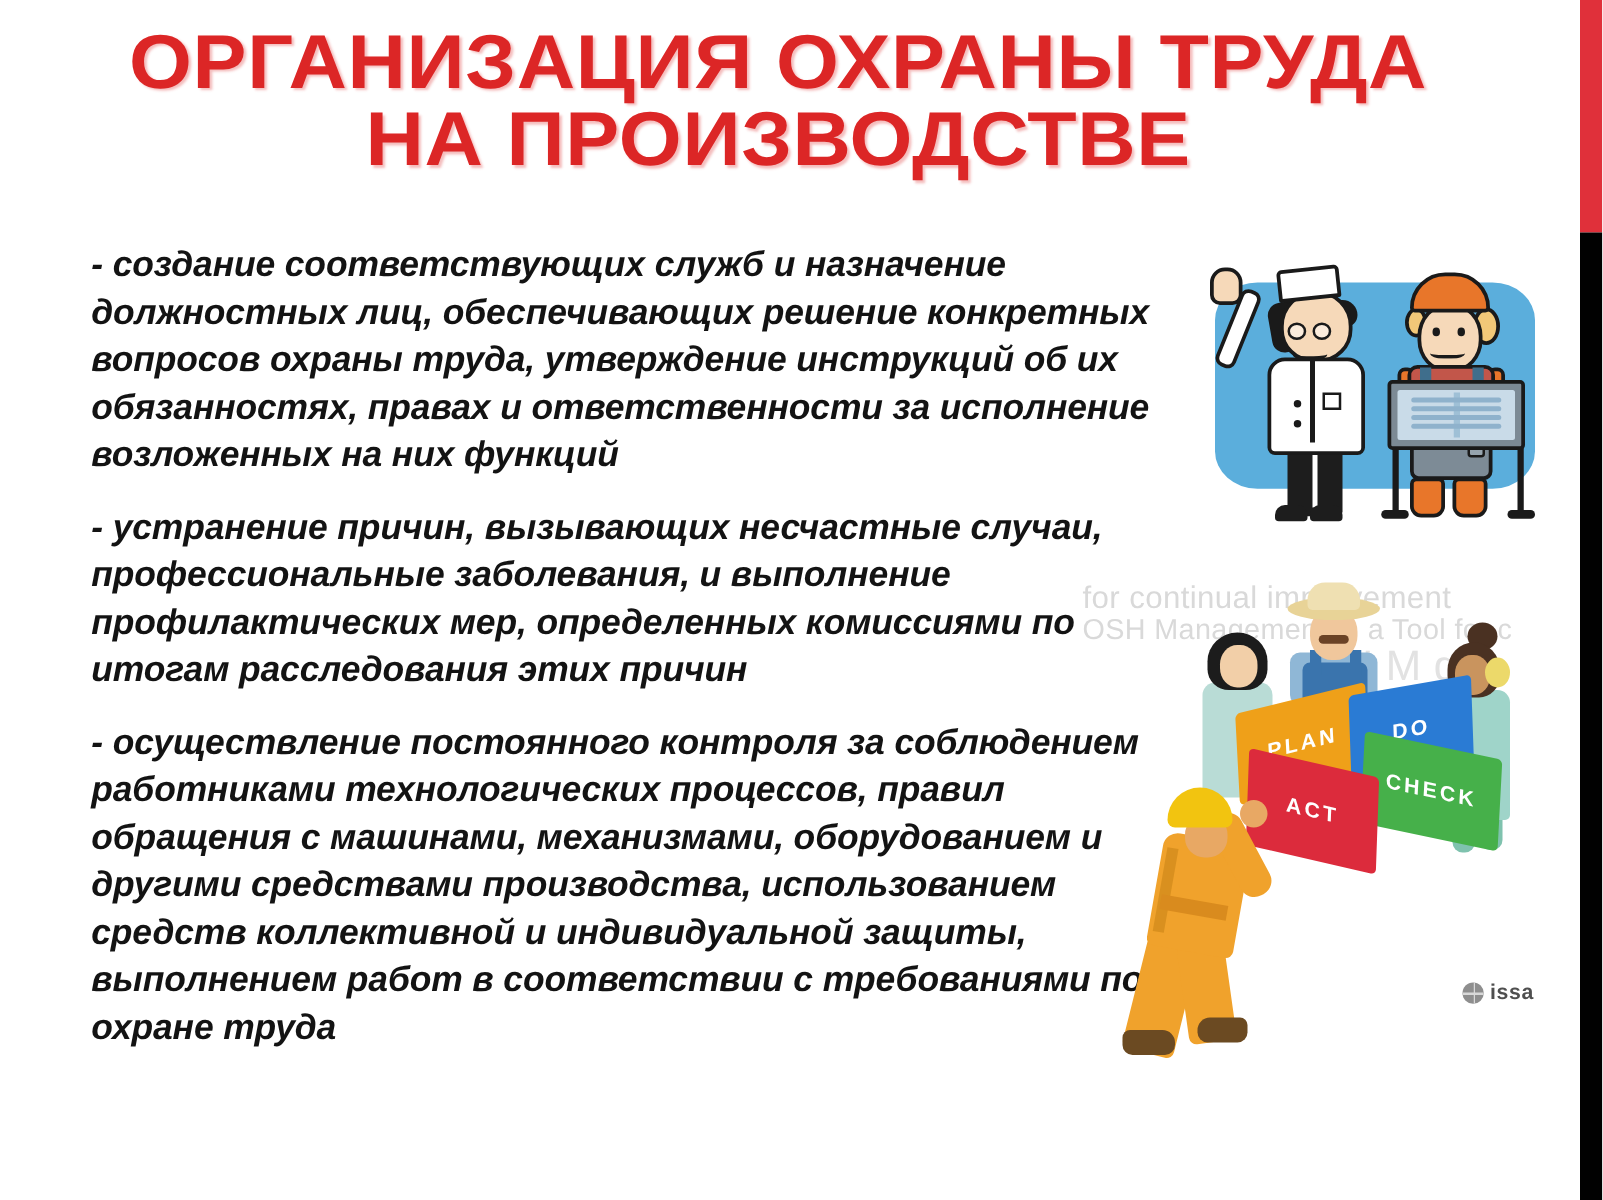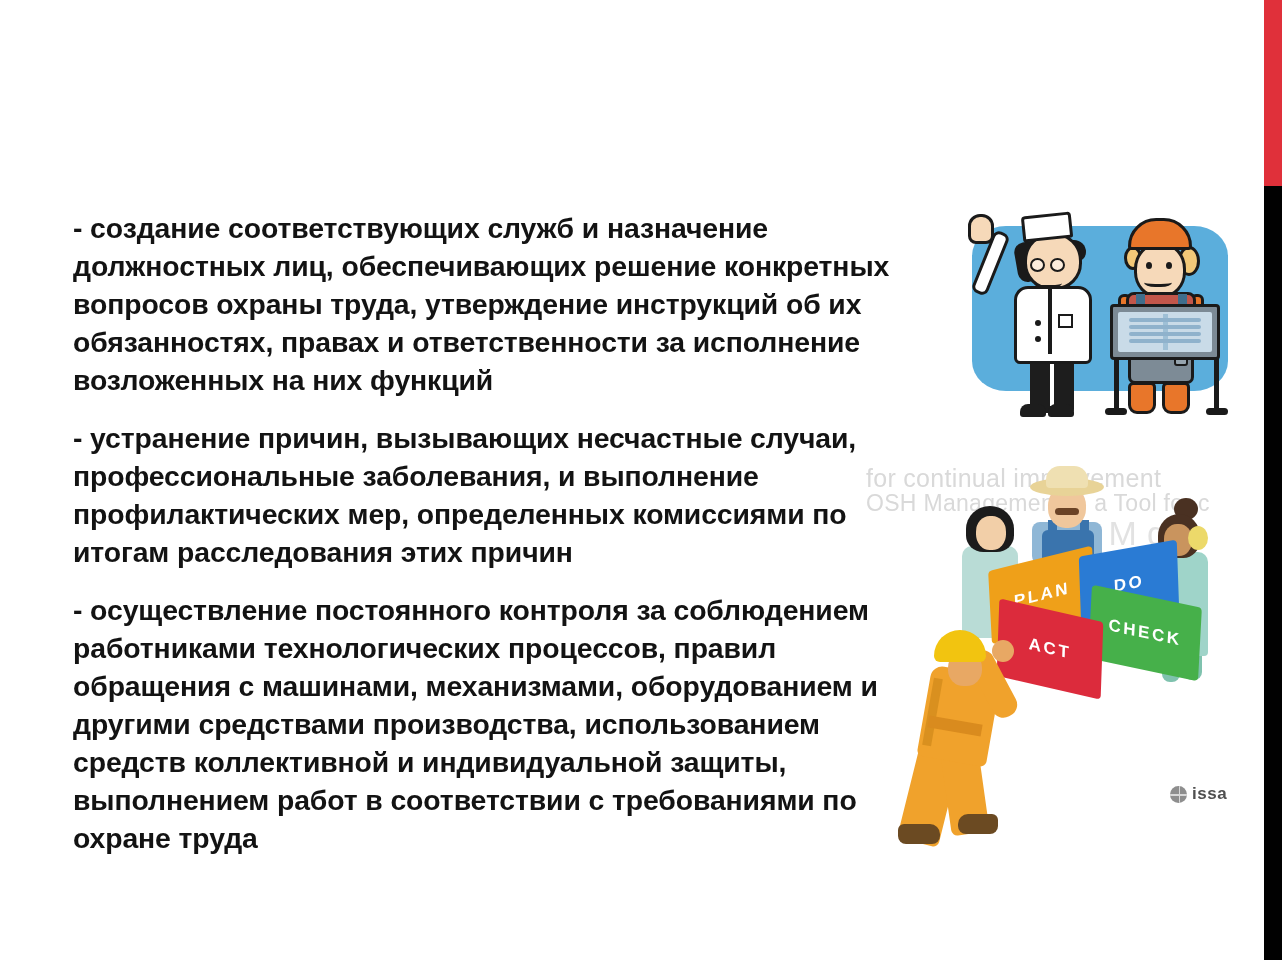--- a/index.html
+++ b/index.html
@@ -66,22 +66,23 @@
     text-shadow: 2px 2px 2px rgba(220,38,38,0.30);
     white-space: nowrap;
   }
   .title-line-1 { font-size: 61px; }
   .title-line-2 { font-size: 61px; }
 
   
   .body-col {
     position: absolute;
     left: 73px;
-    top: 209px;
+    top: 193px;
     width: 860px;
+    font-style: italic;
   }
   .para {
     color: #131313;
     font-weight: 700;
     font-size: 28.5px;
     line-height: 38px;
     letter-spacing: -0.1px;
     margin-bottom: 20px;
     transform: scaleX(0.995);
     transform-origin: left top;
@@ -543,20 +544,24 @@
 </style>
 </head>
 <body>
 
 <div class="slide">
 
   <div class="edge-stripe-red"></div>
   <div class="edge-stripe-black"></div>
   <div class="edge-inner-white"></div>
 
+  <div class="title-block">
+    <span class="title-line title-line-1">ОРГАНИЗАЦИЯ ОХРАНЫ ТРУДА</span>
+    <span class="title-line title-line-2">НА ПРОИЗВОДСТВЕ</span>
+  </div>
 
   <div class="body-col">
     <p class="para">- создание соответствующих служб и назначение должностных лиц, обеспечивающих решение конкретных вопросов охраны труда, утверждение инструкций об их обязанностях, правах и ответственности за исполнение возложенных на них функций</p>
     <p class="para">- устранение причин, вызывающих несчастные случаи, профессиональные заболевания, и выполнение профилактических мер, определенных комиссиями по итогам расследования этих причин</p>
     <p class="para">- осуществление постоянного контроля за соблюдением работниками технологических процессов, правил обращения с машинами, механизмами, оборудованием и другими средствами производства, использованием средств коллективной и индивидуальной защиты, выполнением работ в соответствии с требованиями по охране труда</p>
   </div>
 
   <div class="illo-top">
     <div class="blue-blob"></div>
 

